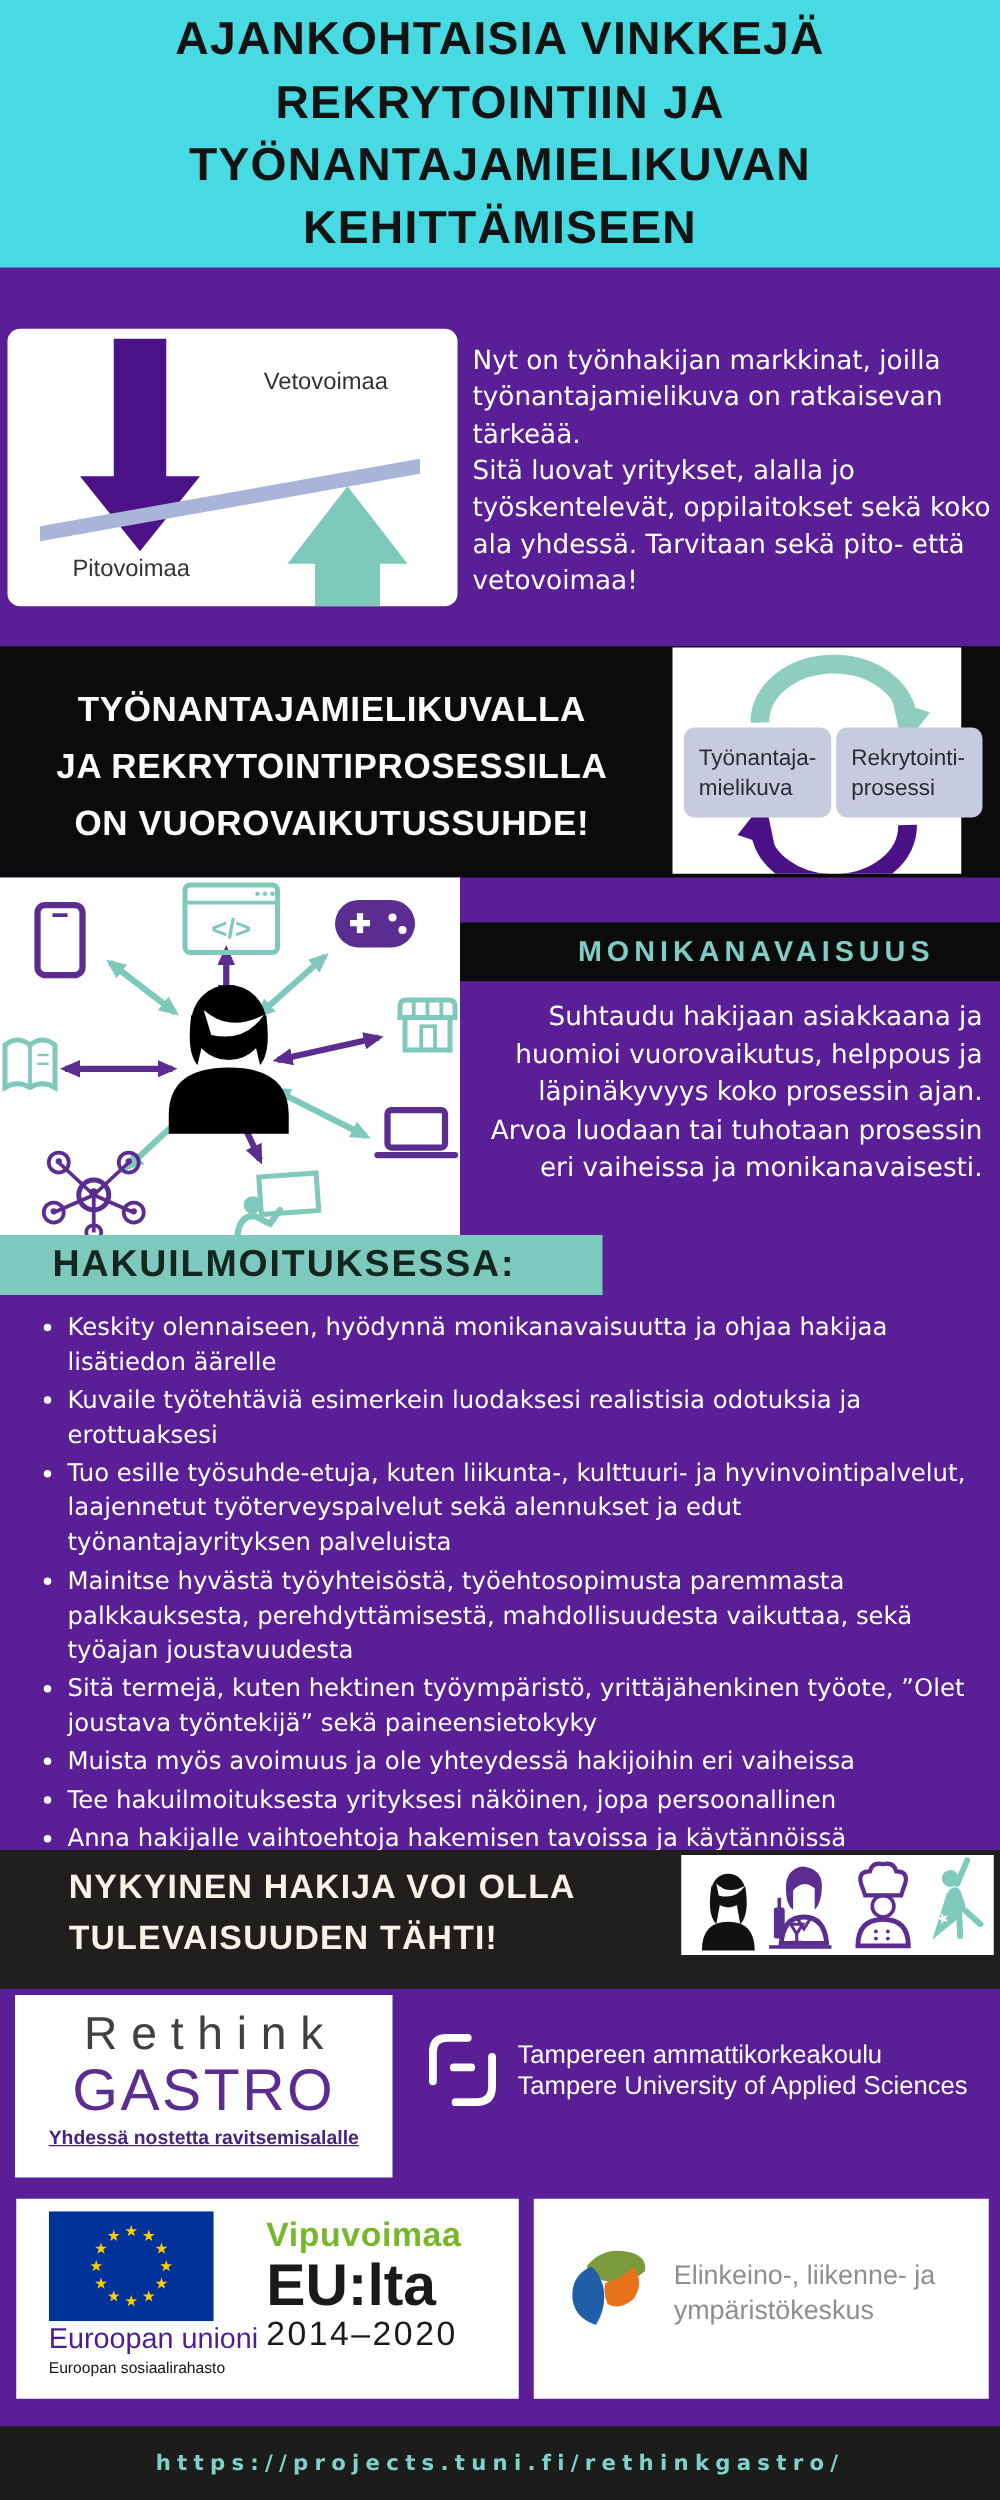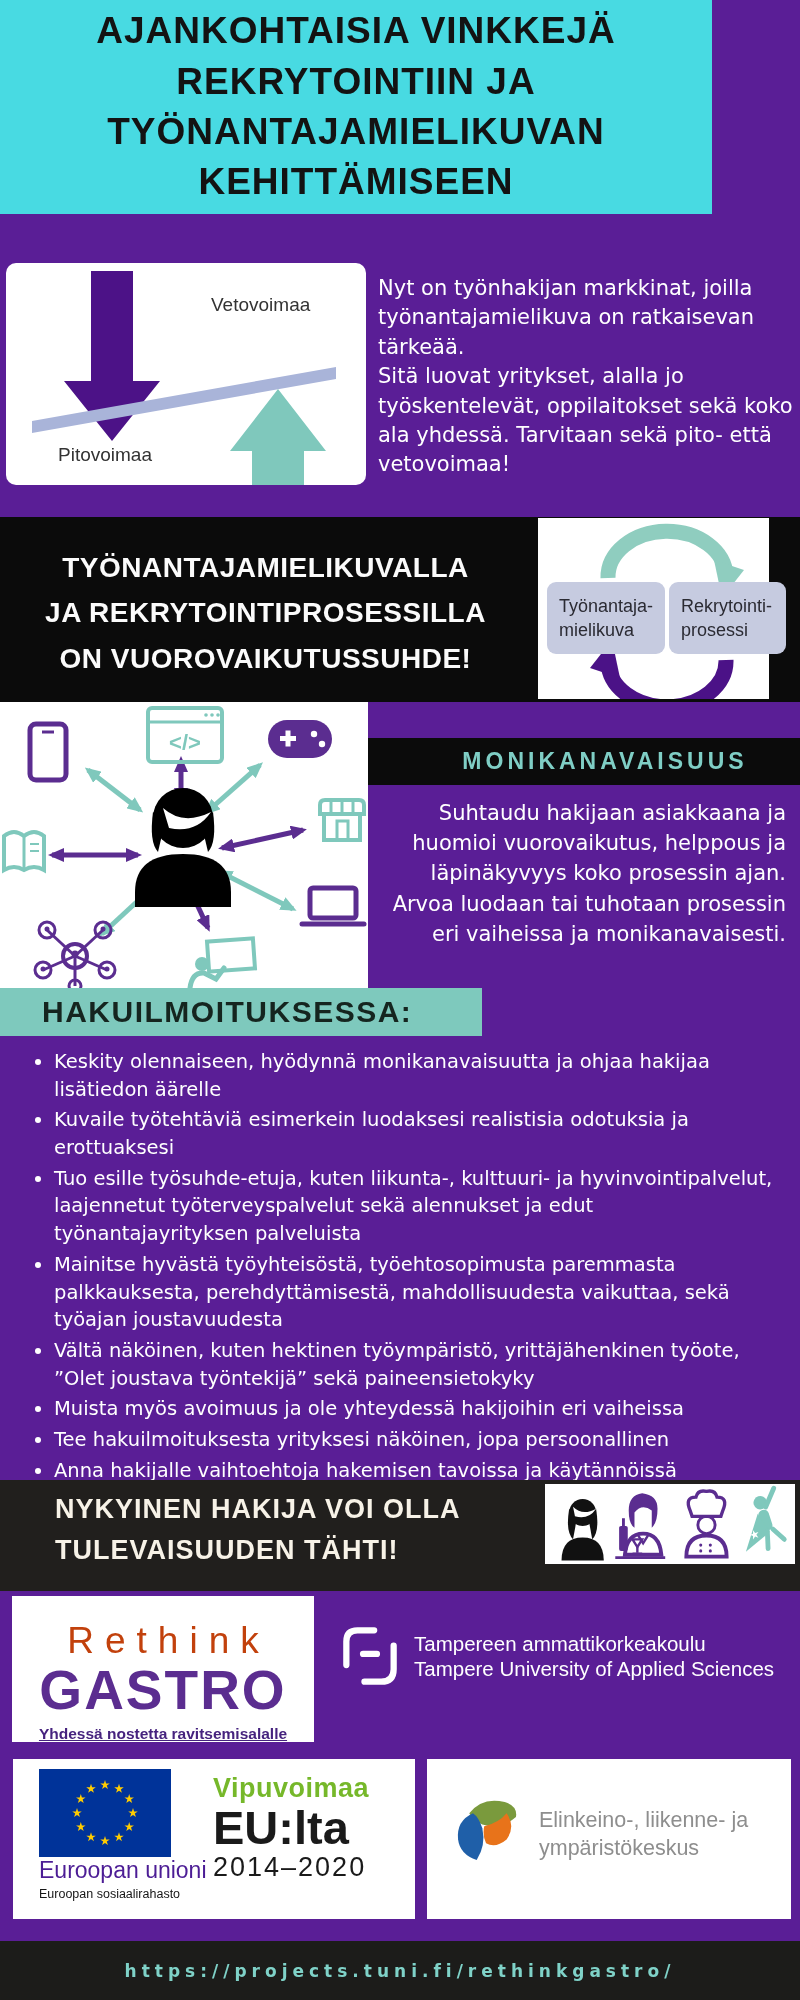--- a/index.html
+++ b/index.html
@@ -1,21 +1,21 @@
 <!DOCTYPE html>
 <html lang="fi"><head>
 <meta charset="utf-8">
 <style>
   html,body{margin:0;padding:0;background:#2b2b2b;}
   .page{position:relative;width:800px;height:2000px;margin:0 auto;background:#5A1E96;
         font-family:"Liberation Sans",sans-serif;overflow:hidden;}
   .abs{position:absolute;}
 
   
-  .hdr{left:0;top:0;width:712px;height:214px;background:#48DAE2;display:flex;flex-direction:column;
+  .hdr{left:0;top:0;width:800px;height:214px;background:#48DAE2;display:flex;flex-direction:column;
        justify-content:center;align-items:center;text-align:center;}
   .hdr-line{color:#131313;font-weight:800;font-size:37px;line-height:1.36;letter-spacing:1px;}
 
   
   .seesaw-card{left:6px;top:263px;width:360px;height:222px;background:#fff;border-radius:10px;}
   .seesaw-text{left:378px;top:274px;width:416px;color:#fff;font-size:21px;line-height:1.4;
                font-family:"DejaVu Sans",sans-serif;}
 
   
   .black-sec{left:0;top:517px;width:800px;height:185px;background:#0B0B0B;}
@@ -41,22 +41,22 @@
 
   
   .star-band{left:0;top:1480px;width:800px;height:111px;background:#211F1D;}
   .star-title{position:absolute;left:55px;top:9px;color:#F7F2E7;font-size:27px;font-weight:800;
               line-height:1.5;letter-spacing:1px;}
   .star-card{left:545px;top:1484px;width:250px;height:80px;background:#fff;display:flex;
              align-items:center;justify-content:center;}
 
   
   .rethink-card{left:12px;top:1596px;width:302px;height:146px;background:#fff;text-align:center;}
-  .rethink-name{color:#c2410c;font-size:37px;font-weight:500;letter-spacing:11px;text-indent:11px;margin-top:24px;}
-  .gastro-name{color:#5B2D90;font-size:55px;font-weight:700;letter-spacing:2px;margin-top:-4px;}
+  .rethink-name{color:#404040;font-size:37px;font-weight:500;letter-spacing:11px;text-indent:11px;margin-top:10px;}
+  .gastro-name{color:#5B2D90;font-size:47px;font-weight:400;letter-spacing:2px;margin-top:-4px;}
   .rethink-tagline{color:#46237E;font-size:15.5px;font-weight:700;margin-top:3px;text-decoration:underline;}
 
   .tamk{left:338px;top:1620px;width:456px;display:flex;align-items:center;gap:12px;}
   .tamk-text{color:#fff;font-size:20.5px;line-height:1.22;}
 
   .eu-card{left:13px;top:1759px;width:402px;height:160px;background:#fff;}
   .eu-l1{position:absolute;left:26px;top:98px;color:#4c1d95;font-size:23px;}
   .eu-l2{position:absolute;left:26px;top:128px;color:#161616;font-size:12.5px;}
   .vipu{position:absolute;left:200px;top:14px;}
   .vipu-l1{color:#76B82A;font-size:27px;font-weight:800;letter-spacing:.5px;}
@@ -223,21 +223,21 @@
   <div class="abs mc-band">MONIKANAVAISUUS</div>
   <div class="abs mc-par">Suhtaudu hakijaan asiakkaana ja huomioi vuorovaikutus, helppous ja läpinäkyvyys koko prosessin ajan. Arvoa luodaan tai tuhotaan prosessin eri vaiheissa ja monikanavaisesti.</div>
 
   <div class="abs job-band">HAKUILMOITUKSESSA:</div>
   <div class="abs bullets">
     <ul>
       <li>Keskity olennaiseen, hyödynnä monikanavaisuutta ja ohjaa hakijaa lisätiedon äärelle</li>
       <li>Kuvaile työtehtäviä esimerkein luodaksesi realistisia odotuksia ja erottuaksesi</li>
       <li>Tuo esille työsuhde-etuja, kuten liikunta-, kulttuuri- ja hyvinvointipalvelut, laajennetut työterveyspalvelut sekä alennukset ja edut työnantajayrityksen palveluista</li>
       <li>Mainitse hyvästä työyhteisöstä, työehtosopimusta paremmasta palkkauksesta, perehdyttämisestä, mahdollisuudesta vaikuttaa, sekä työajan joustavuudesta</li>
-      <li>Vältä näköinen, kuten hektinen työympäristö, yrittäjähenkinen työote, ”Olet joustava työntekijä” sekä paineensietokyky</li>
+      <li>Sitä termejä, kuten hektinen työympäristö, yrittäjähenkinen työote, ”Olet joustava työntekijä” sekä paineensietokyky</li>
       <li>Muista myös avoimuus ja ole yhteydessä hakijoihin eri vaiheissa</li>
       <li>Tee hakuilmoituksesta yrityksesi näköinen, jopa persoonallinen</li>
       <li>Anna hakijalle vaihtoehtoja hakemisen tavoissa ja käytännöissä</li>
     </ul>
   </div>
 
   <div class="abs star-band">
     <div class="star-title">
       <div>NYKYINEN HAKIJA VOI OLLA</div>
       <div>TULEVAISUUDEN TÄHTI!</div>

